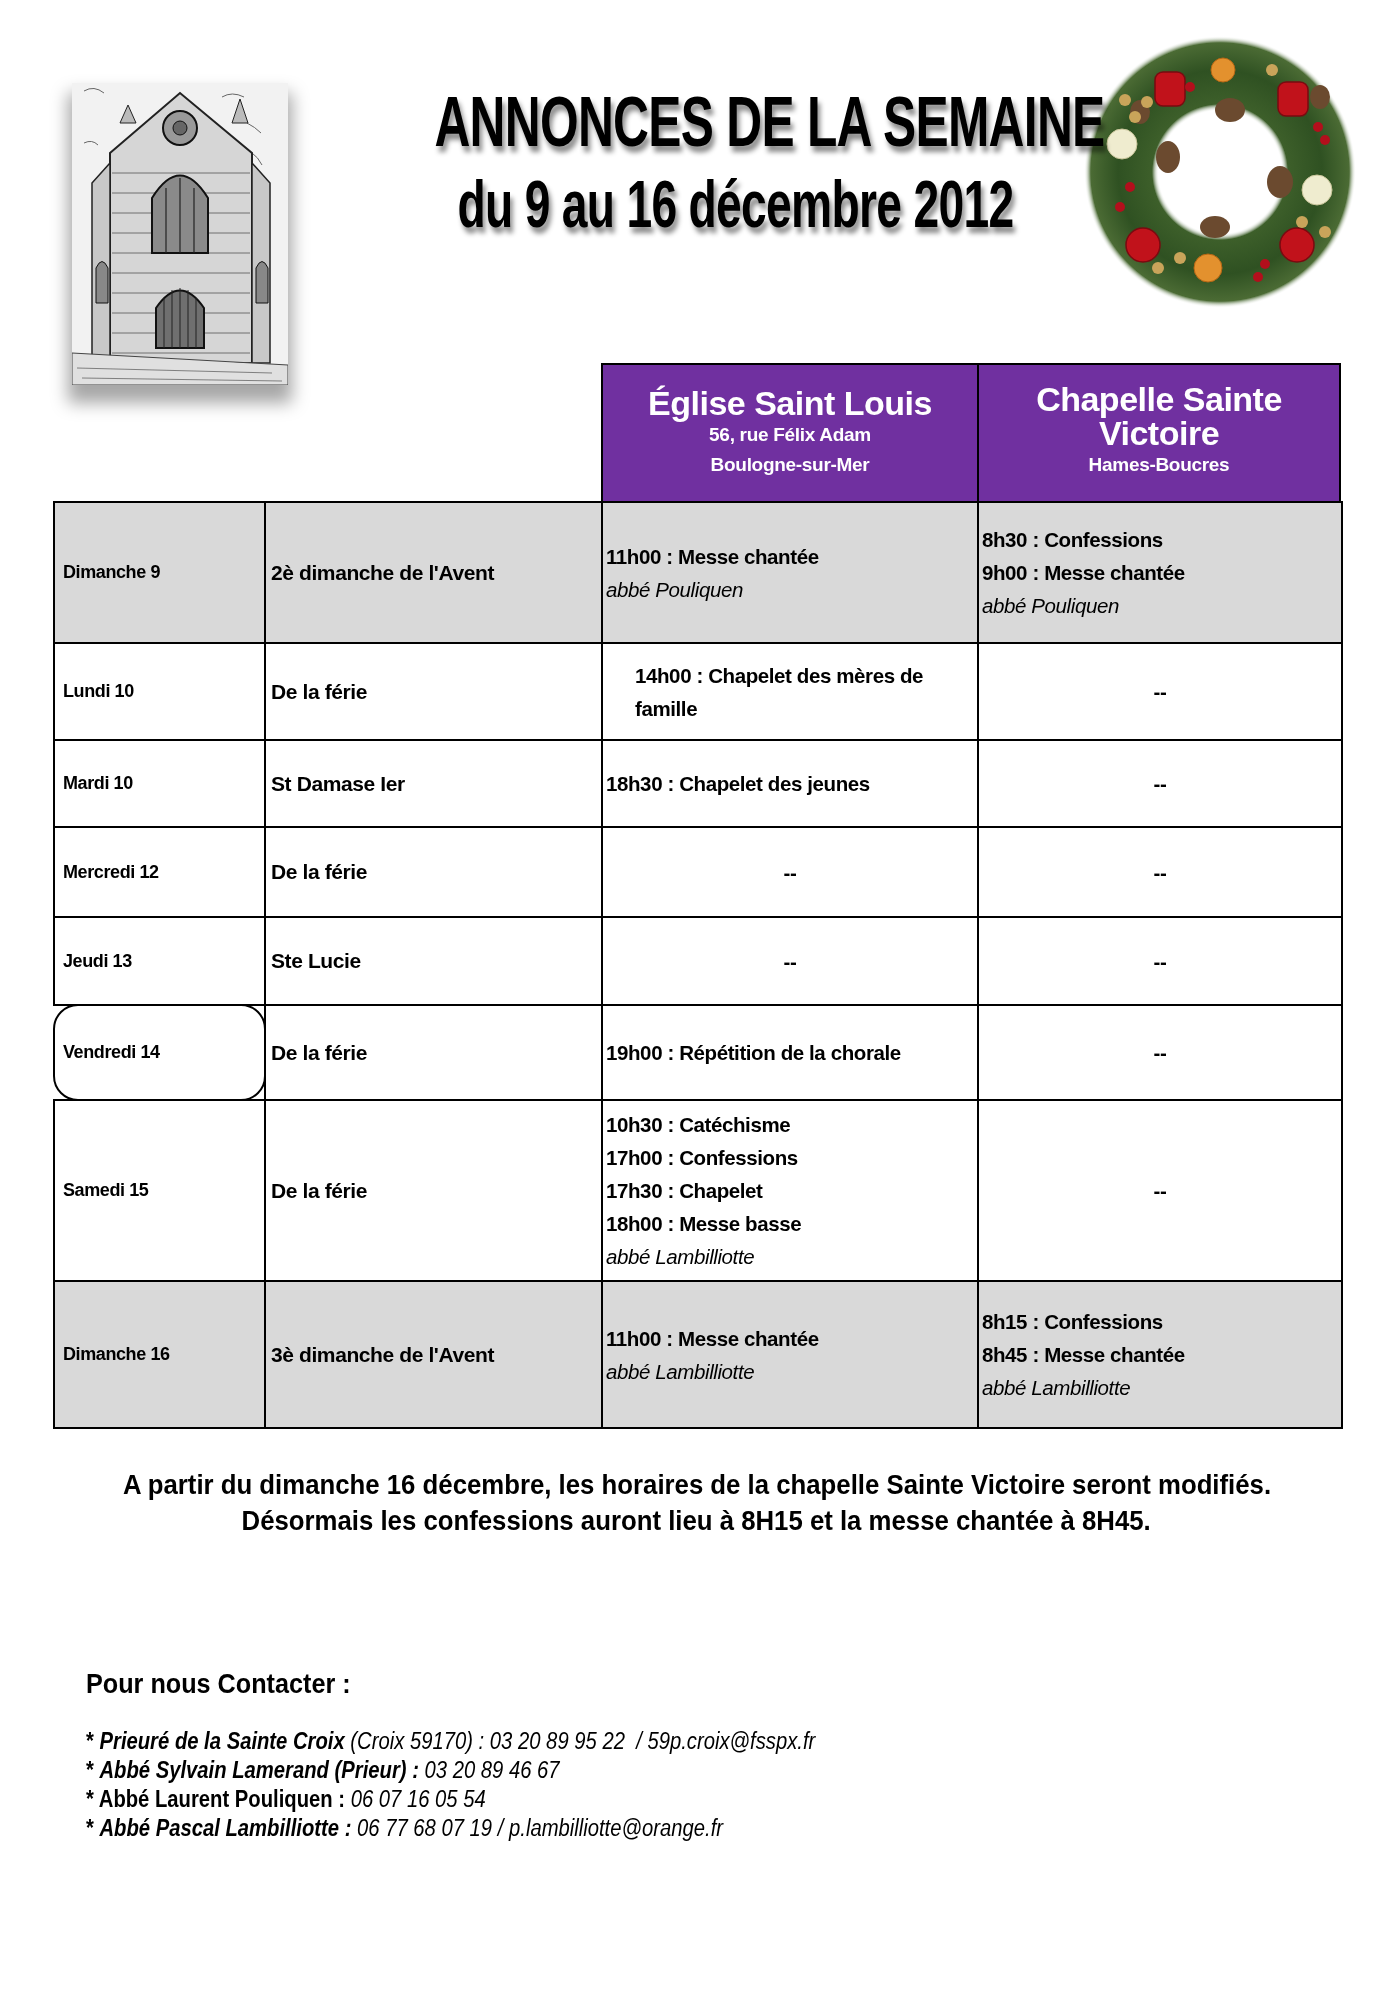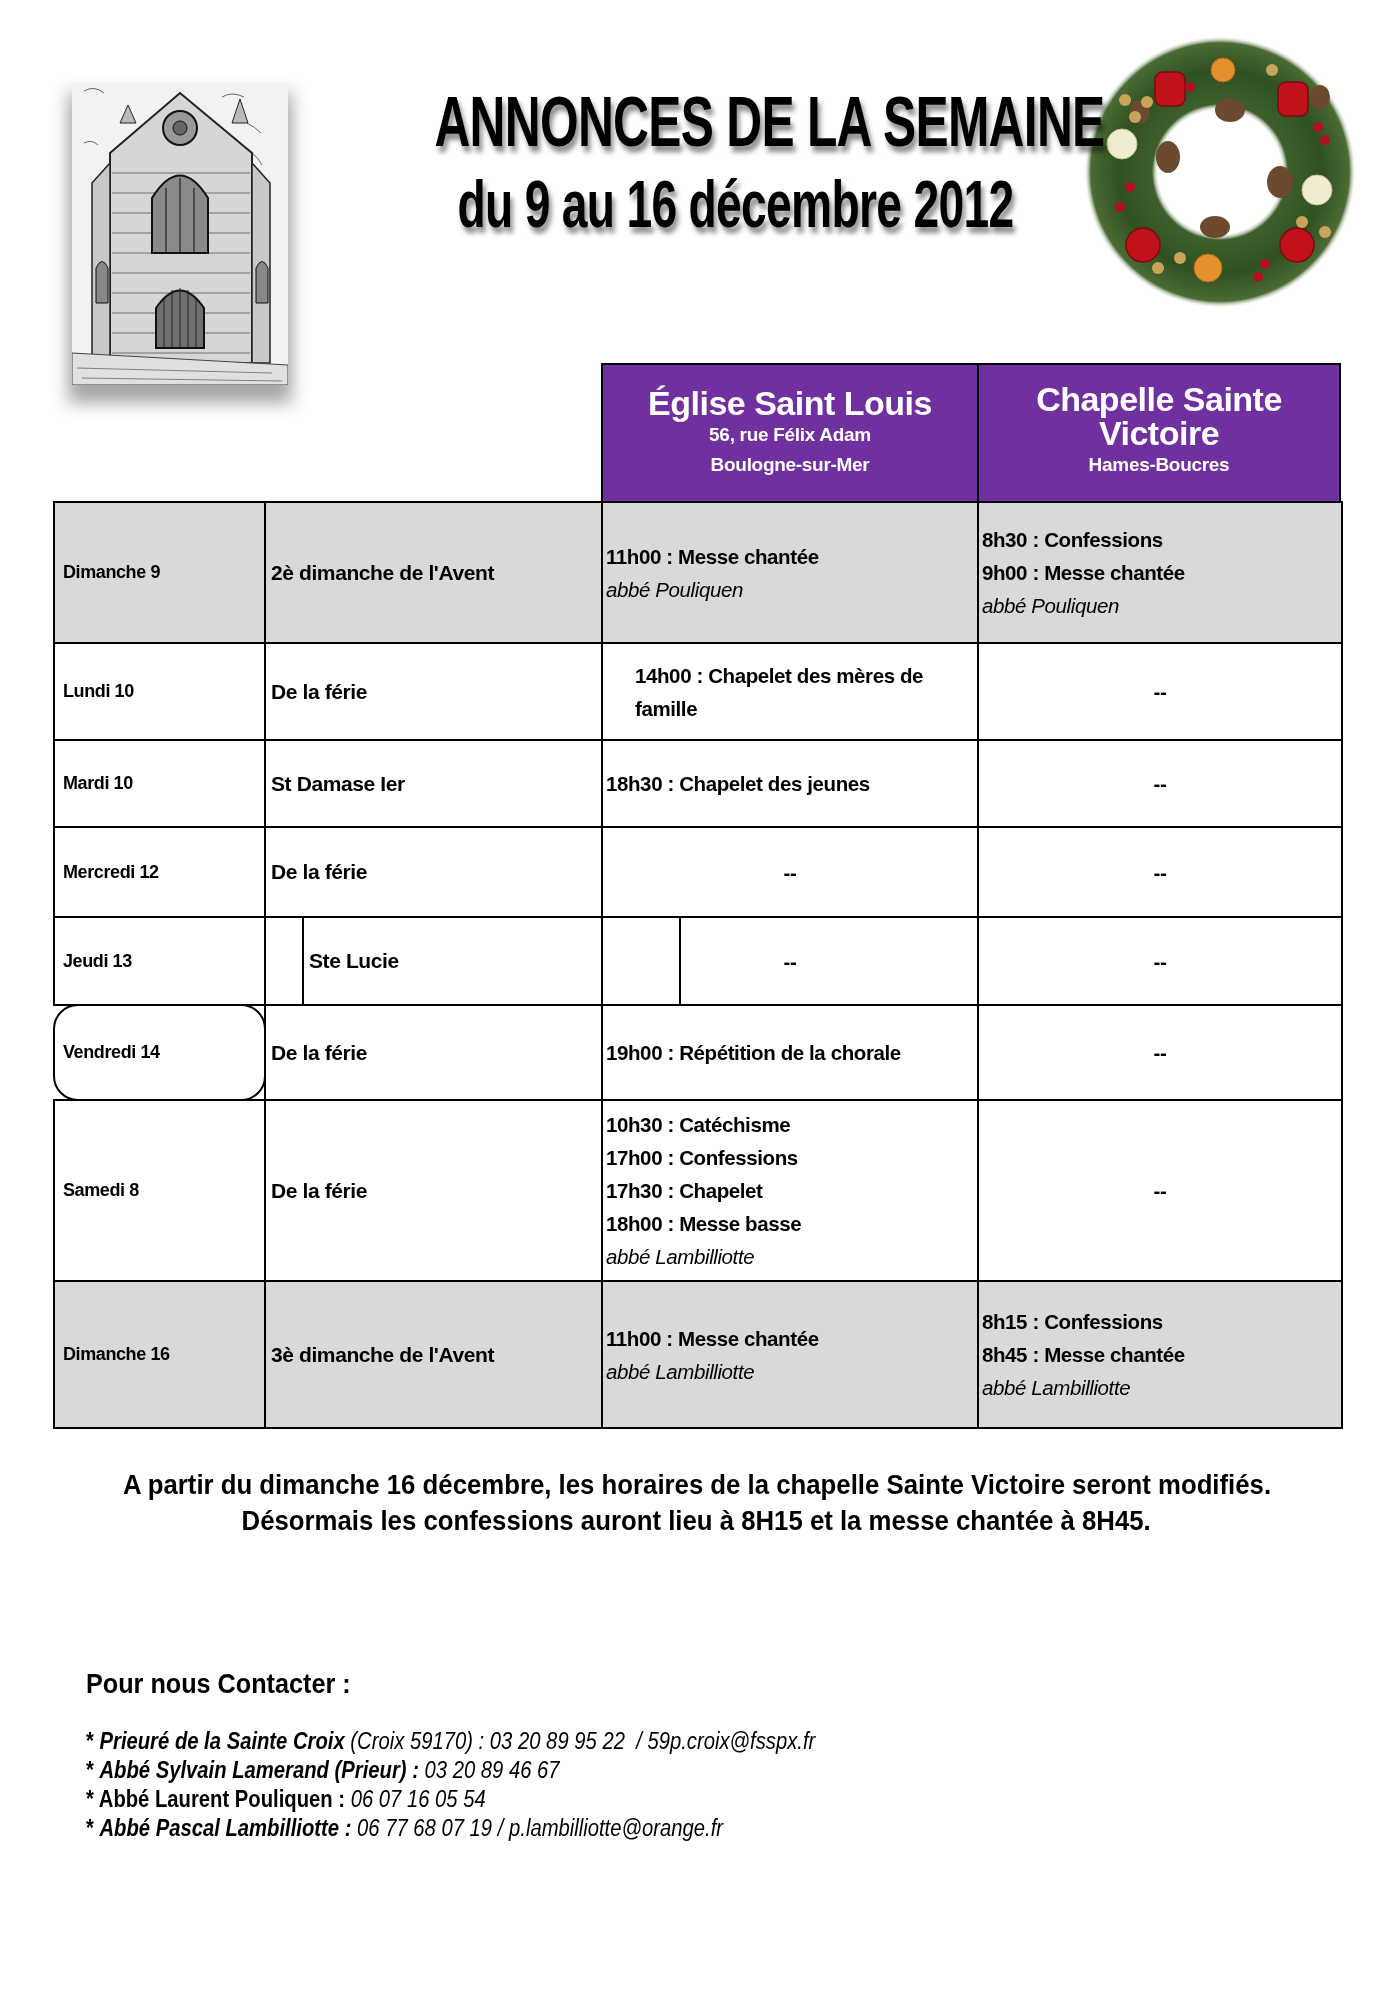--- a/index.html
+++ b/index.html
@@ -249,21 +249,21 @@
         <div class="line dash">--</div>
       </div>
       <div class="cell ev center" style="left: 977px; top: 826px; width: 366px; height: 92px;">
         <div class="line dash">--</div>
       </div>
     </div>
     <div>
       <div class="cell day" style="left: 53px; top: 916px; width: 213px; height: 90px;">
         <span>Jeudi 13</span>
       </div>
-      <div class="cell feast" style="left: 264px; top: 916px; width: 379px; height: 90px; margin-left: 38px;">
+      <div class="cell feast" style="left: 264px; top: 916px; width: 339px; height: 90px;">
         <span>Ste Lucie</span>
       </div>
       <div class="cell ev center" style="left: 601px; top: 916px; width: 378px; height: 90px;">
         <div class="line dash">--</div>
       </div>
       <div class="cell ev center" style="left: 977px; top: 916px; width: 366px; height: 90px;">
         <div class="line dash">--</div>
       </div>
     </div>
     <div>
@@ -275,21 +275,21 @@
       </div>
       <div class="cell ev" style="left: 601px; top: 1004px; width: 378px; height: 97px;">
         <div class="line">19h00 : Répétition de la chorale</div>
       </div>
       <div class="cell ev center" style="left: 977px; top: 1004px; width: 366px; height: 97px;">
         <div class="line dash">--</div>
       </div>
     </div>
     <div>
       <div class="cell day" style="left: 53px; top: 1099px; width: 213px; height: 183px;">
-        <span>Samedi 8</span>
+        <span>Samedi 15</span>
       </div>
       <div class="cell feast" style="left: 264px; top: 1099px; width: 339px; height: 183px;">
         <span>De la férie</span>
       </div>
       <div class="cell ev" style="left: 601px; top: 1099px; width: 378px; height: 183px;">
         <div class="line">10h30 : Catéchisme</div>
         <div class="line">17h00 : Confessions</div>
         <div class="line">17h30 : Chapelet</div>
         <div class="line">18h00 : Messe basse</div>
         <div class="priest">abbé Lambilliotte</div>

